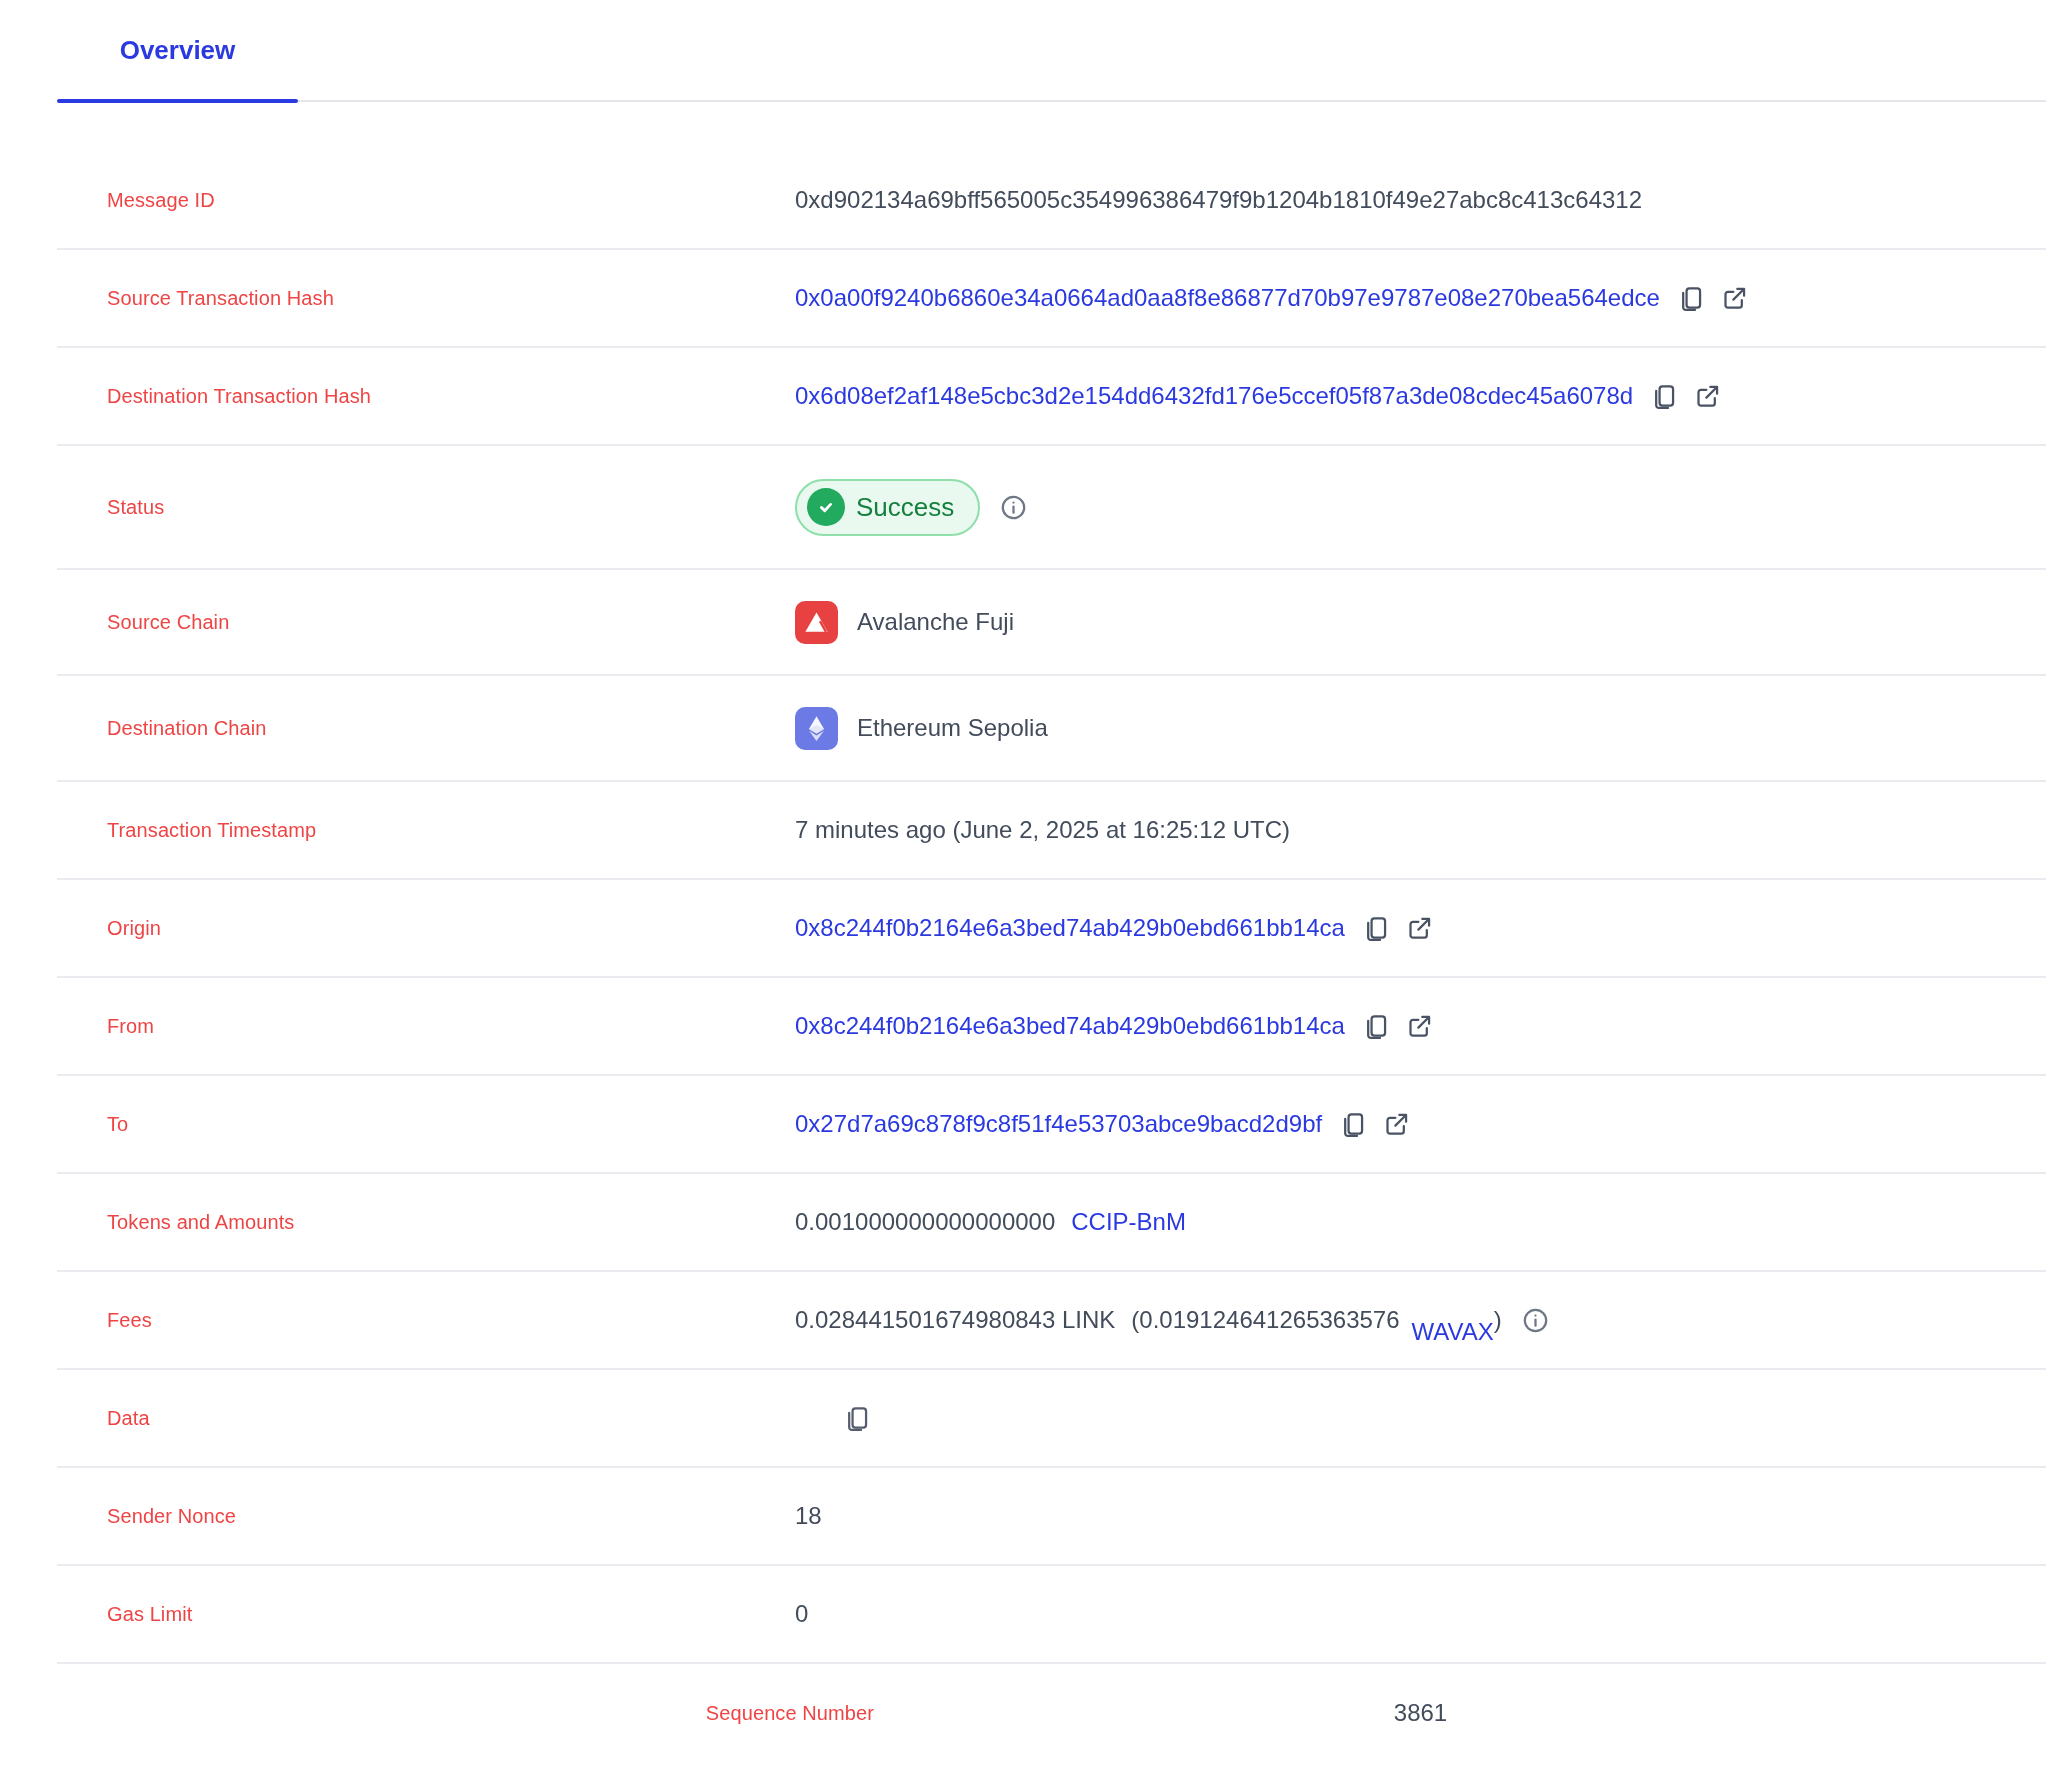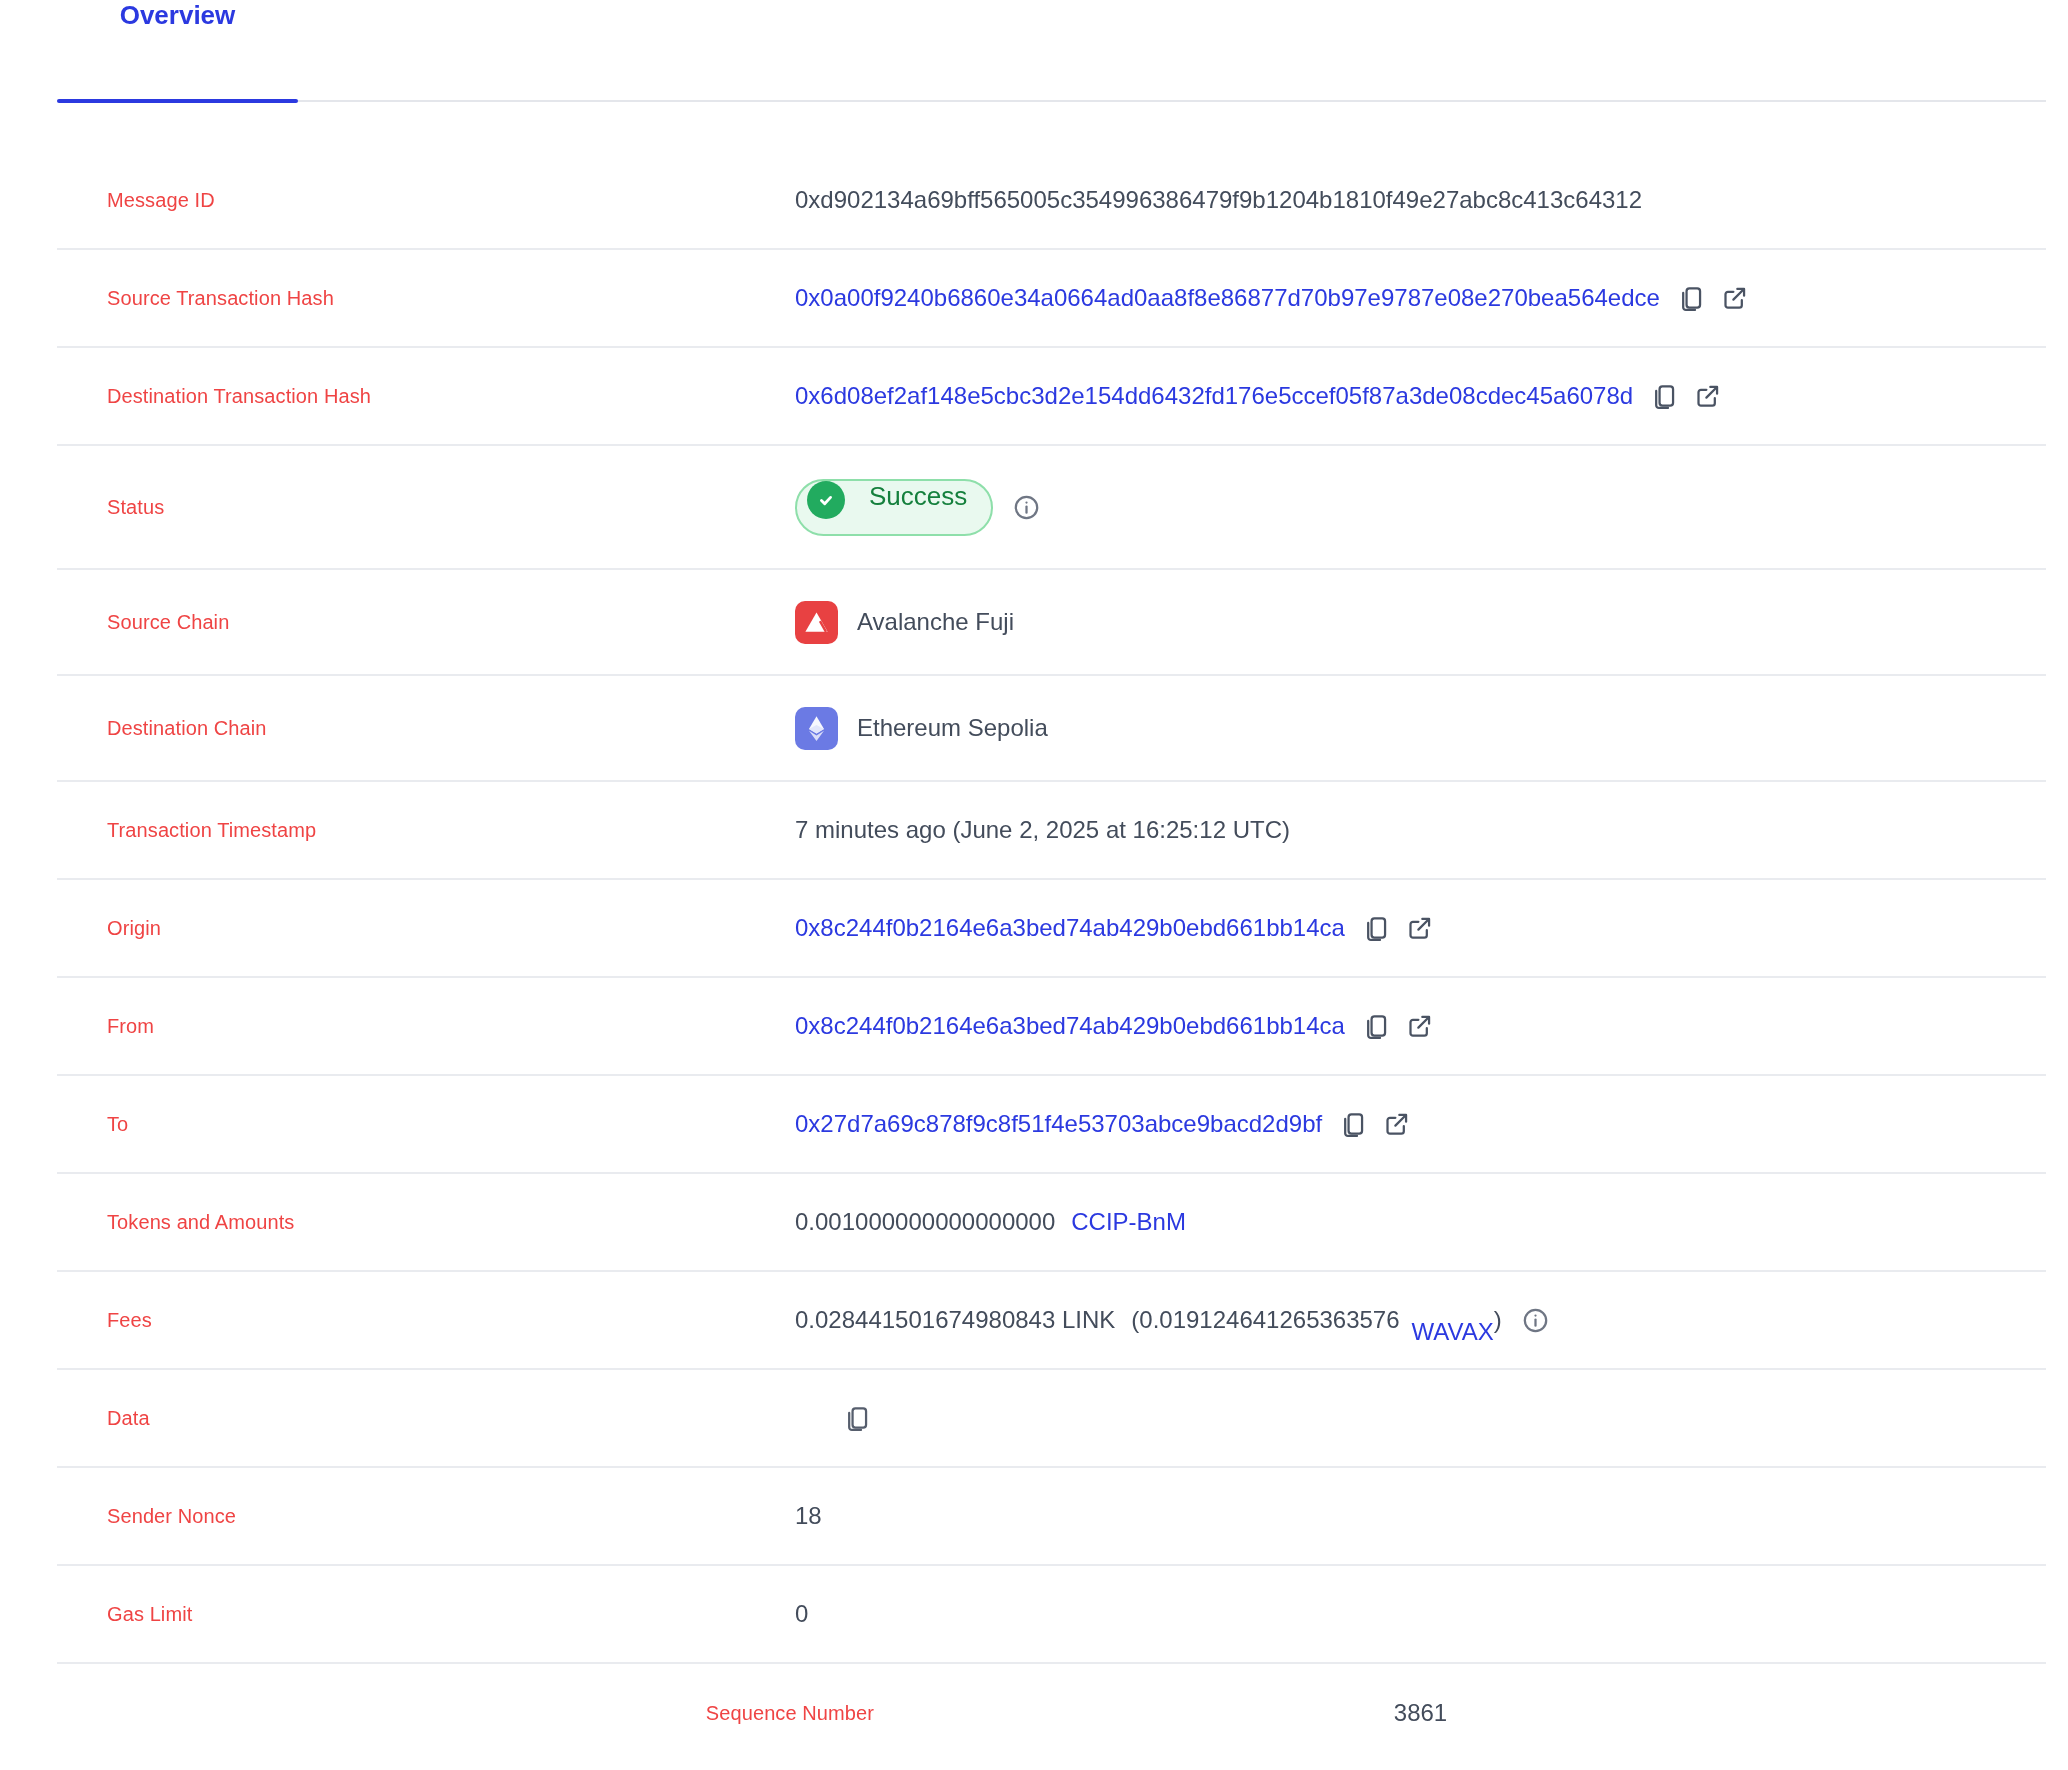--- a/index.html
+++ b/index.html
@@ -17,20 +17,21 @@
     height: 102px;
     margin: 0 22px 0 57px;
     border-bottom: 2px solid #e4e6eb;
     display: flex;
     align-items: center;
   }
   .tab {
     height: 100%;
     min-width: 241px;
     display: flex;
+    align-items: center;
     justify-content: center;
     font-size: 26px;
     font-weight: 700;
     color: #2b39e0;
     cursor: pointer;
     position: relative;
   }
   .tab .tab-underline {
     position: absolute;
     left: 0; right: 0; bottom: -3px;
@@ -75,22 +76,22 @@
     width: 27px; height: 27px;
     display: inline-flex; align-items: center; justify-content: center;
     color: #4a5363;
     cursor: pointer;
     flex-shrink: 0;
   }
   .icon-btn svg { width: 27px; height: 27px; }
   
   .badge {
     display: inline-flex;
-    align-items: flex-start;
-    gap: 24px;
+    align-items: center;
+    gap: 11px;
     height: 57px;
     padding: 0 24px 0 10px;
     background: #e9f9ef;
     border: 2px solid #8edfaa;
     border-radius: 29px;
   }
   .badge .check-circle {
     width: 38px; height: 38px;
     border-radius: 50%;
     background: #22ab5f;

